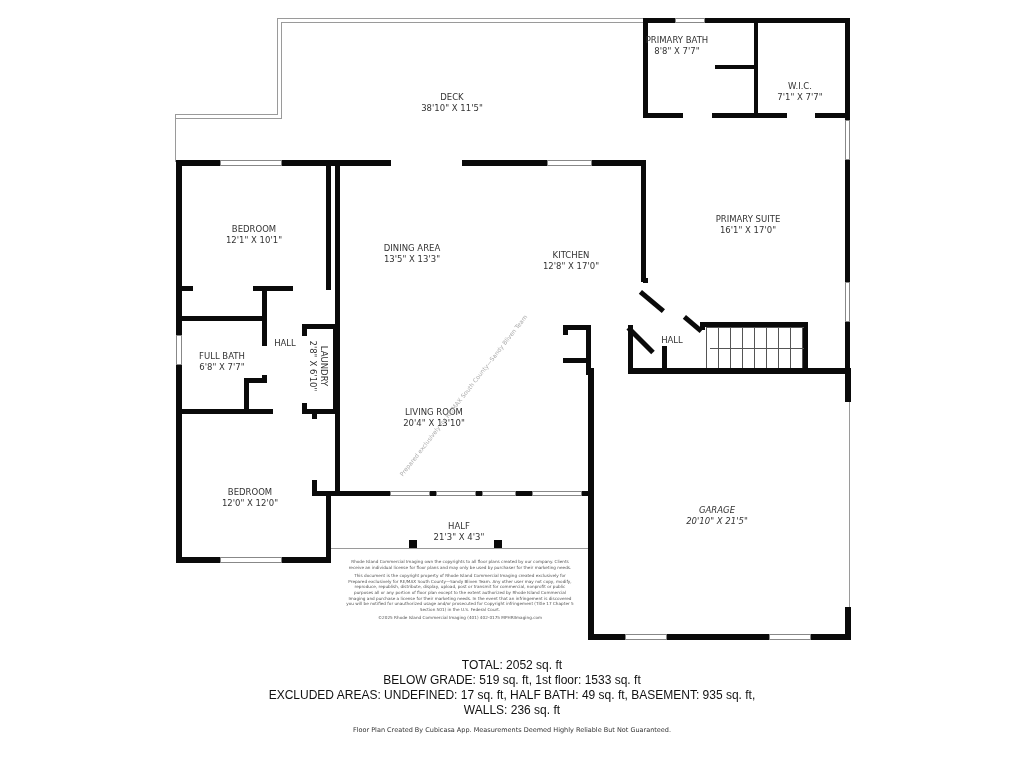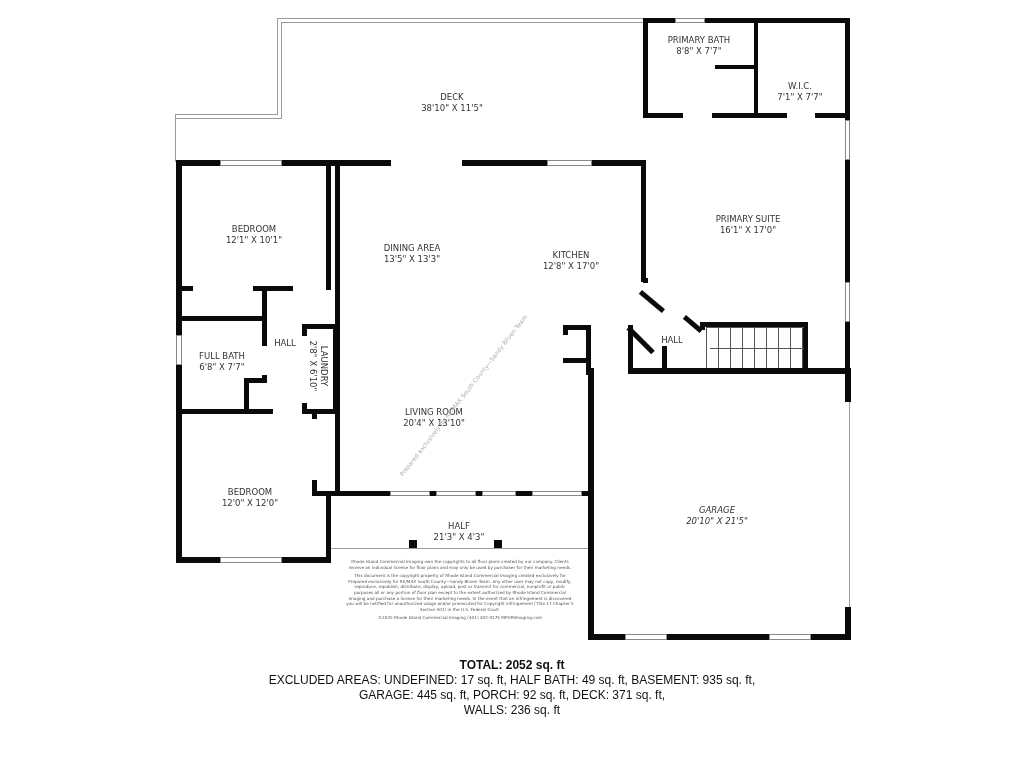--- a/index.html
+++ b/index.html
@@ -8,21 +8,21 @@
   .wall { position:absolute; background:#0a0a0a; }
   .thin { position:absolute; background:#9a9a9a; }
   .win { position:absolute; background:#fff; border:1px solid #888; box-sizing:border-box; }
   .label { position:absolute; text-align:center; font-size:8.5px; line-height:11px; color:#333; transform:translateX(-50%); white-space:nowrap; }
   .label .dim { display:block; }
   .vert { transform:translate(-50%,-50%) rotate(90deg); }
   .legal { position:absolute; left:345px; top:559px; width:230px; text-align:center; font-size:4.2px; line-height:5.6px; color:#555; }
   .legal p { margin:0 0 3px 0; }
   .watermark { position:absolute; left:360px; top:400px; font-size:6px; color:#aaa; transform:rotate(-52deg); transform-origin:left top; white-space:nowrap; }
   #summary { position:absolute; left:0; top:658px; width:1024px; text-align:center; color:#111; }
-  #summary .total { font-weight:bold; font-size:12px; line-height:15px; font-family:"Liberation Sans", sans-serif; }
+  #summary .total { font-weight:normal; font-size:12px; line-height:15px; font-family:"Liberation Sans", sans-serif; }
   #summary .line { font-size:12px; line-height:15px; font-family:"Liberation Sans", sans-serif; }
   #summary .credit { font-size:6.5px; margin-top:8px; color:#333; }
   .stair { position:absolute; left:706px; top:327px; width:98px; height:42px; border-top:1px solid #555; border-bottom:1px solid #555; box-sizing:border-box;
     background-image: repeating-linear-gradient(90deg, #555 0 1px, transparent 1px 12px); }
   .stair-mid { position:absolute; left:710px; top:348px; width:94px; height:1px; background:#555; }
 </style>
 </head>
 <body>
 
 <div id="plan">
@@ -112,21 +112,21 @@
 
   <div class="wall" style="left:588px;top:368px;width:6px;height:272px;"></div>
   <div class="wall" style="left:588px;top:634px;width:262px;height:6px;"></div>
   <div class="win" style="left:625px;top:634px;width:42px;height:6px;"></div>
   <div class="win" style="left:769px;top:634px;width:42px;height:6px;"></div>
   <div class="wall" style="left:845px;top:368px;width:6px;height:34px;"></div>
   <div class="wall" style="left:845px;top:607px;width:6px;height:33px;"></div>
   <div class="thin" style="left:849px;top:402px;width:1px;height:205px;"></div>
 
   <div class="label" style="left:452px;top:92px;"><span>DECK</span><span class="dim">38'10" X 11'5"</span></div>
-  <div class="label" style="left:699px;top:35px;"><span>PRIMARY BATH</span><span class="dim">8'8" X 7'7"</span></div>
+  <div class="label" style="left:677px;top:35px;"><span>PRIMARY BATH</span><span class="dim">8'8" X 7'7"</span></div>
   <div class="label" style="left:800px;top:81px;"><span>W.I.C.</span><span class="dim">7'1" X 7'7"</span></div>
   <div class="label" style="left:254px;top:224px;"><span>BEDROOM</span><span class="dim">12'1" X 10'1"</span></div>
   <div class="label" style="left:412px;top:243px;"><span>DINING AREA</span><span class="dim">13'5" X 13'3"</span></div>
   <div class="label" style="left:571px;top:250px;"><span>KITCHEN</span><span class="dim">12'8" X 17'0"</span></div>
   <div class="label" style="left:748px;top:214px;"><span>PRIMARY SUITE</span><span class="dim">16'1" X 17'0"</span></div>
   <div class="label" style="left:222px;top:351px;"><span>FULL BATH</span><span class="dim">6'8" X 7'7"</span></div>
   <div class="label" style="left:285px;top:338px;"><span>HALL</span></div>
   <div class="label vert" style="left:318px;top:366px;"><span>LAUNDRY</span><span class="dim">2'8" X 6'10"</span></div>
   <div class="label" style="left:672px;top:335px;"><span>HALL</span></div>
   <div class="label" style="left:434px;top:407px;"><span>LIVING ROOM</span><span class="dim">20'4" X 13'10"</span></div>
@@ -138,16 +138,17 @@
 
   <div class="legal">
     <p>Rhode Island Commercial Imaging own the copyrights to all floor plans created by our company. Clients receive an individual license for floor plans and may only be used by purchaser for their marketing needs.</p>
     <p>This document is the copyright property of Rhode Island Commercial Imaging created exclusively for Prepared exclusively for RE/MAX South County—Sandy Bliven Team. Any other user may not copy, modify, reproduce, republish, distribute, display, upload, post or transmit for commercial, nonprofit or public purposes all or any portion of floor plan except to the extent authorized by Rhode Island Commercial Imaging and purchase a license for their marketing needs. In the event that an infringement is discovered you will be notified for unauthorized usage and/or prosecuted for Copyright infringement (Title 17 Chapter 5 Section 501) in the U.S. Federal Court.</p>
     <p>©2025 Rhode Island Commercial Imaging (401) 402-0175 MPHRIImaging.com</p>
   </div>
 </div>
 
 <div id="summary">
   <div class="total">TOTAL: 2052 sq. ft</div>
+  <div class="line">BELOW GRADE: 519 sq. ft, 1st floor: 1533 sq. ft</div>
   <div class="line">EXCLUDED AREAS: UNDEFINED: 17 sq. ft, HALF BATH: 49 sq. ft, BASEMENT: 935 sq. ft,</div>
-  <div class="line">GARAGE: 445 sq. ft, PORCH: 92 sq. ft, DECK: 371 sq. ft,</div>
   <div class="line">WALLS: 236 sq. ft</div>
+  <div class="credit">Floor Plan Created By Cubicasa App. Measurements Deemed Highly Reliable But Not Guaranteed.</div>
 </div>
 
 </body></html>

